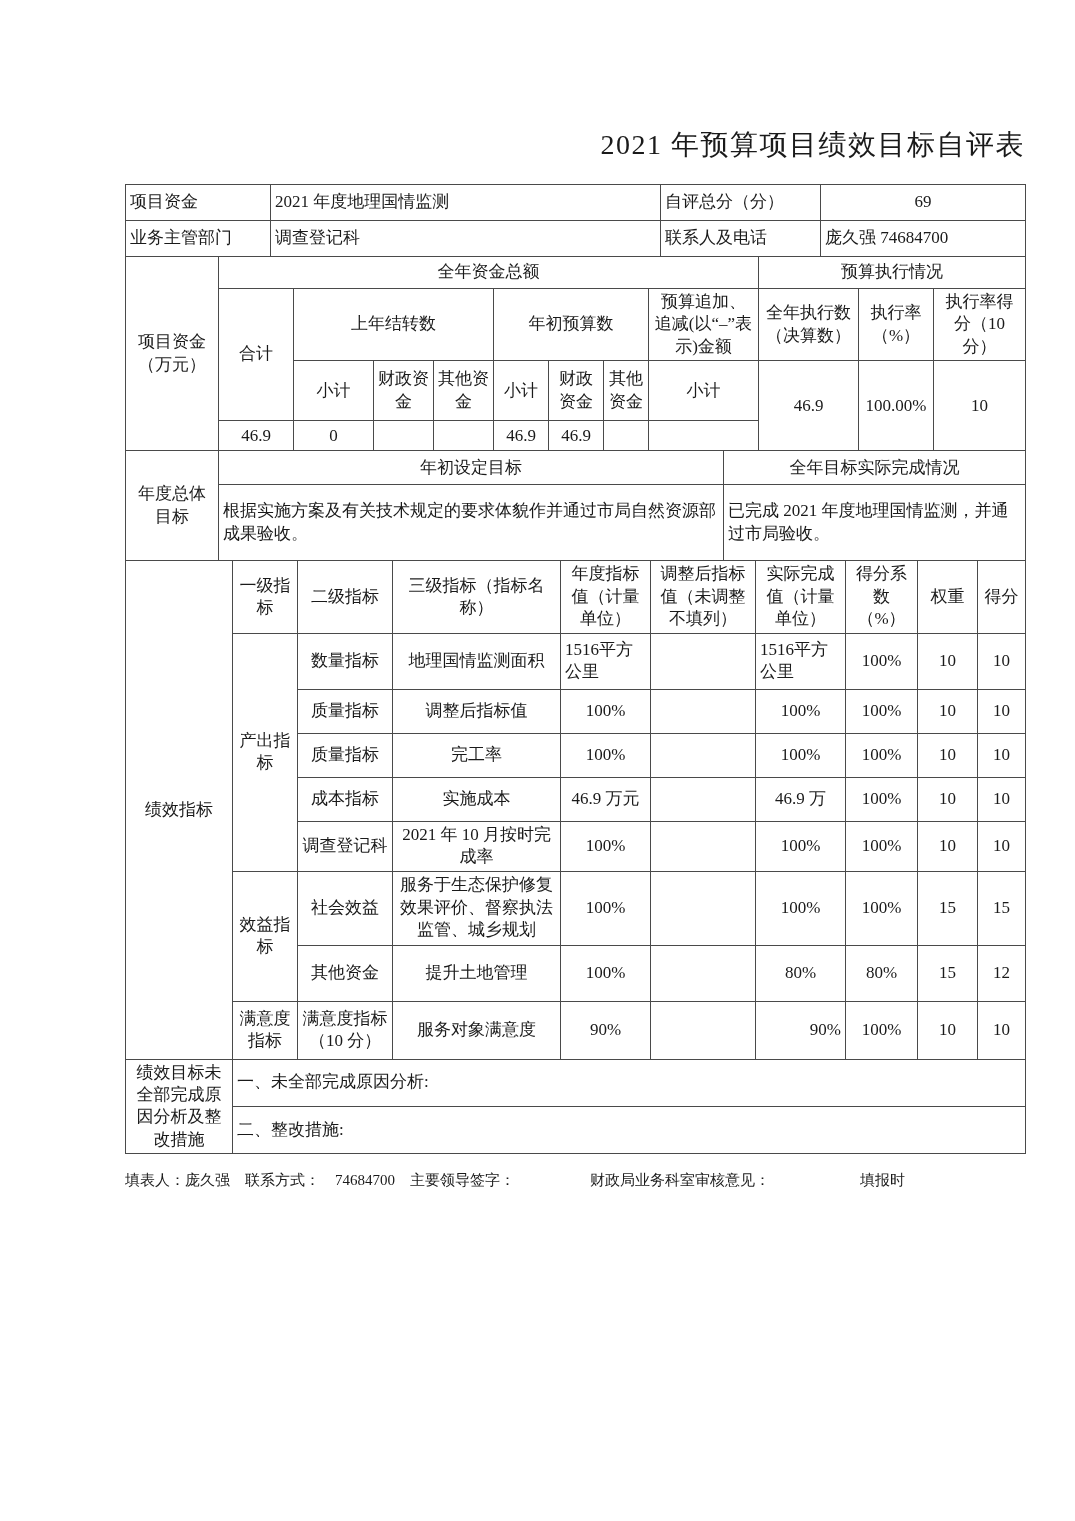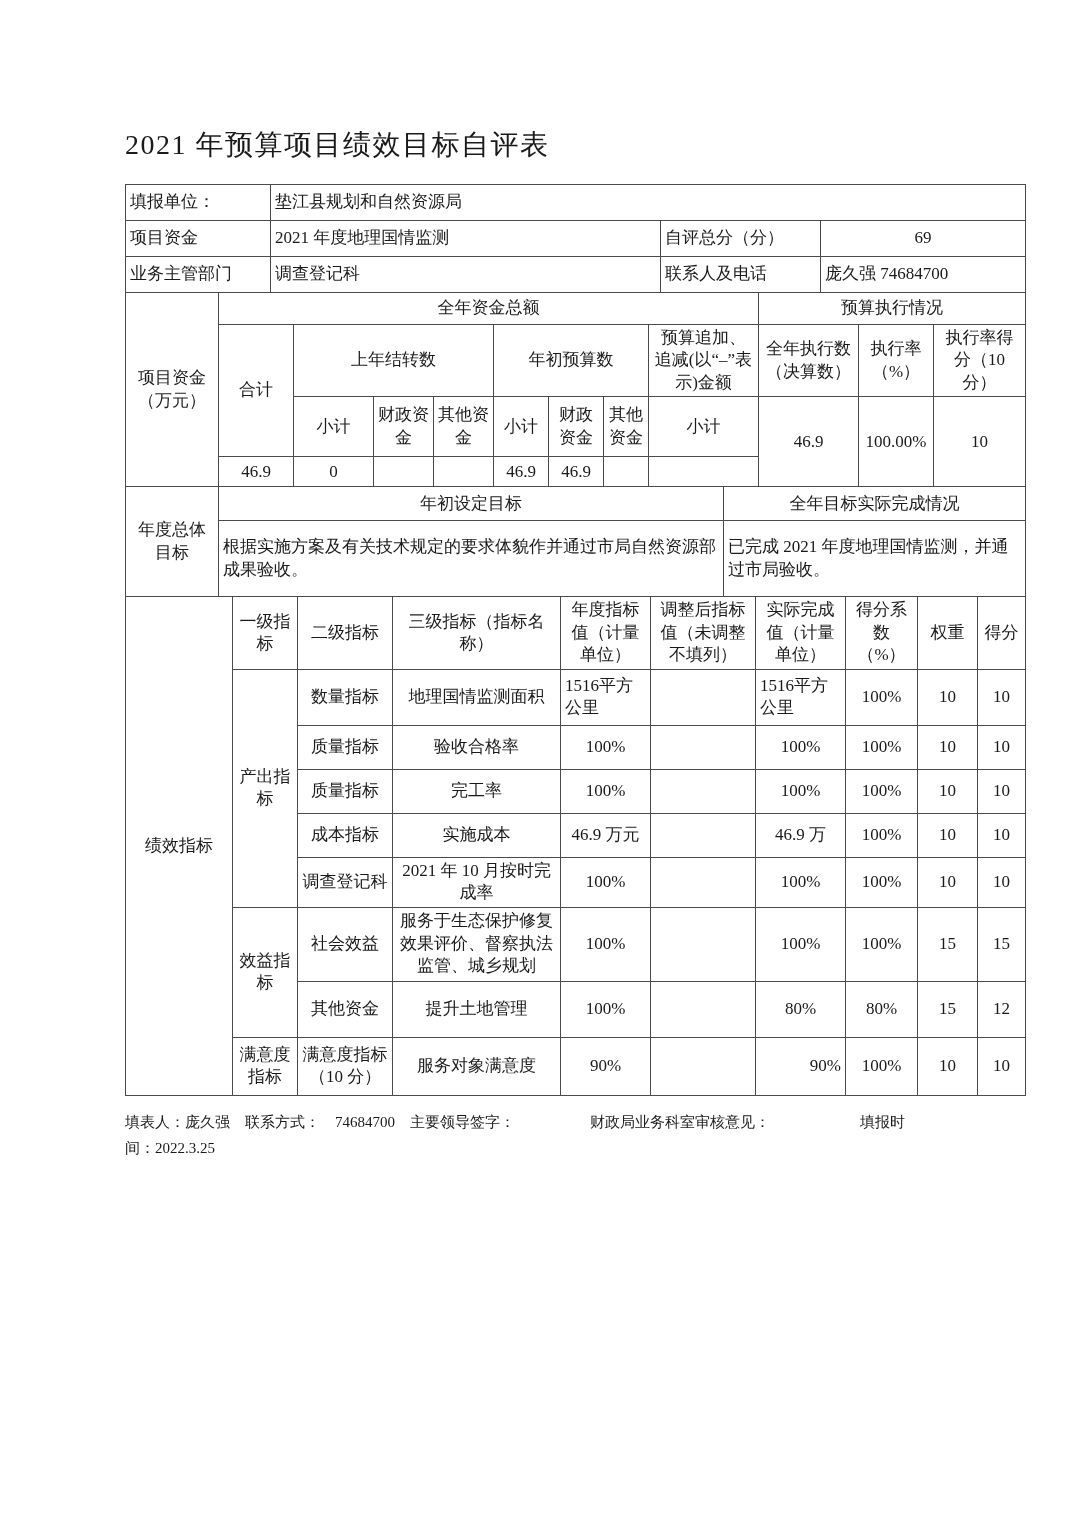--- a/index.html
+++ b/index.html
@@ -11,21 +11,21 @@
   }
   .page {
     width: 1075px;
     min-height: 1521px;
     background: #ffffff;
     padding: 126px 50px 40px 125px;
   }
   .title {
     font-size: 28px;
     font-weight: 400;
-    text-align: left;
+    text-align: right;
     letter-spacing: 1.5px;
     margin-bottom: 20px;
     width: 900px;
   }
   table.tbl {
     border-collapse: collapse;
     table-layout: fixed;
     width: 900px;
   }
   table.tbl + table.tbl { margin-top: -1px; }
@@ -71,24 +71,20 @@
 
   <table class="tbl">
     <colgroup>
       <col style="width:145px">
         <col style="width:390px">
         <col style="width:160px">
         <col style="width:205px">
     </colgroup>
     <tbody>
       <tr class="r36">
-        <td class="lbl">填报单位：</td>
-        <td class="lbl" colspan="3">垫江县规划和自然资源局</td>
-      </tr>
-      <tr class="r36">
         <td class="lbl">项目资金</td>
         <td class="lbl">2021 年度地理国情监测</td>
         <td class="lbl">自评总分（分）</td>
         <td class="ctr">69</td>
       </tr>
       <tr class="r36">
         <td class="lbl">业务主管部门</td>
         <td class="lbl">调查登记科</td>
         <td class="lbl">联系人及电话</td>
         <td class="lbl">庞久强 74684700</td>
@@ -202,21 +198,21 @@
         <td class="ctr">地理国情监测面积</td>
         <td class="lft">1516平方公里</td>
         <td></td>
         <td class="lft">1516平方公里</td>
         <td class="ctr">100%</td>
         <td class="ctr">10</td>
         <td class="ctr">10</td>
       </tr>
       <tr class="r44">
         <td class="ctr">质量指标</td>
-        <td class="ctr">验收合格率</td>
+        <td class="ctr">调整后指标值</td>
         <td class="ctr">100%</td>
         <td></td>
         <td class="ctr">100%</td>
         <td class="ctr">100%</td>
         <td class="ctr">10</td>
         <td class="ctr">10</td>
       </tr>
       <tr class="r44">
         <td class="ctr">质量指标</td>
         <td class="ctr">完工率</td>
@@ -275,19 +271,33 @@
         <td class="ctr">90%</td>
         <td></td>
         <td class="rgt">90%</td>
         <td class="ctr">100%</td>
         <td class="ctr">10</td>
         <td class="ctr">10</td>
       </tr>
     </tbody>
   </table>
 
+  <table class="tbl">
+    <colgroup>
+      <col style="width:107px">
+        <col style="width:793px">
+    </colgroup>
+    <tbody>
+      <tr class="r46">
+        <td rowspan="2" class="ctr">绩效目标未全部完成原因分析及整改措施</td>
+        <td class="lbl">一、未全部完成原因分析:</td>
+      </tr>
+      <tr class="r46">
+        <td class="lbl">二、整改措施:</td>
+      </tr>
+    </tbody>
+  </table>
 
   <div class="footer">
     <div class="fl1">填表人：庞久强　联系方式：　74684700　主要领导签字：　　　　　财政局业务科室审核意见：　　　　　　填报时</div>
-    <div class="fl2">间：2022.3.25</div>
   </div>
 
 </div>
 
 </body></html>

